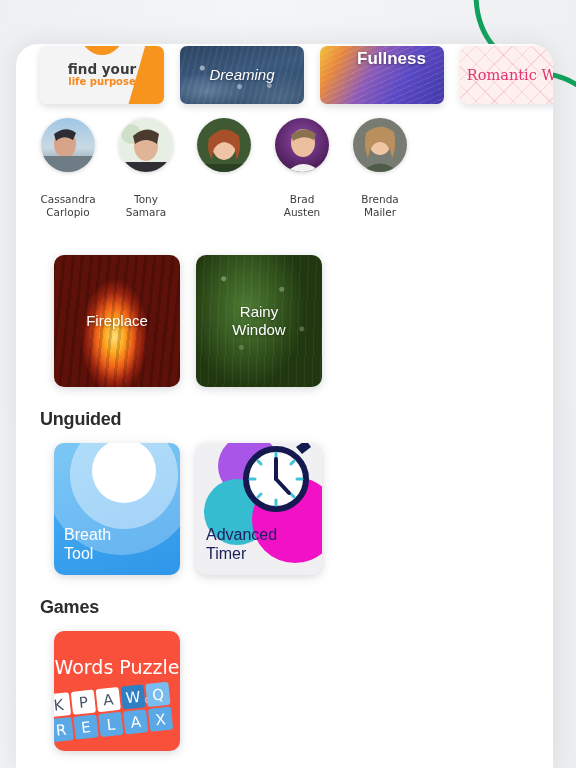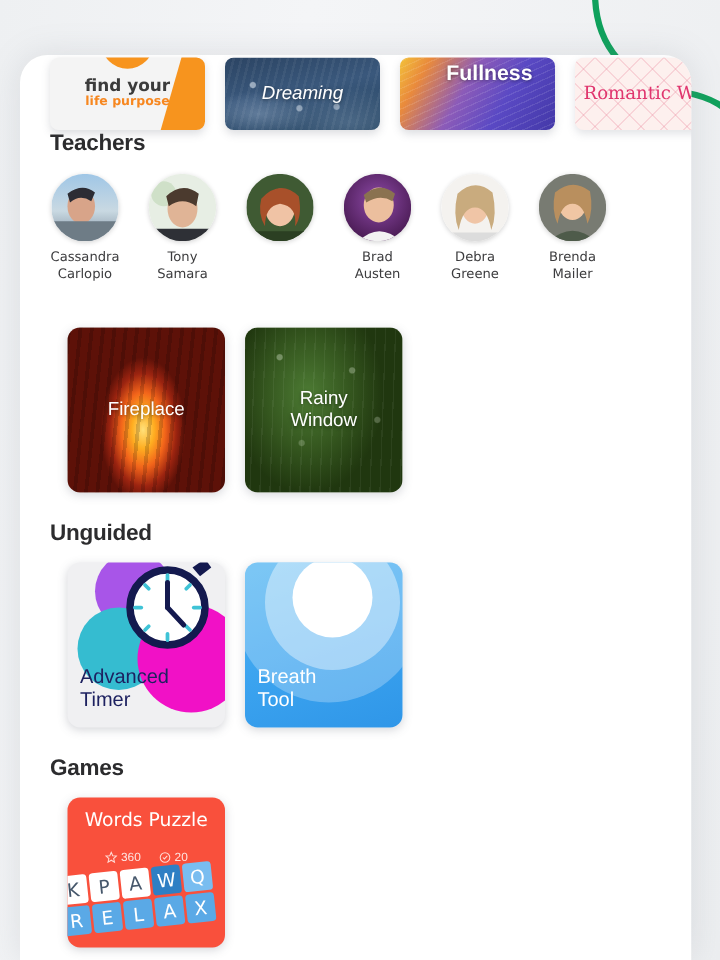--- a/index.html
+++ b/index.html
@@ -134,21 +134,21 @@
   .teachers-row {
     display:flex; padding: 14px 0 0 24px; gap: 22px;
   }
   .teacher { width:56px; flex:0 0 auto; text-align:center; }
   .avatar {
     width:54px; height:54px; border-radius:50%;
     margin:0 auto; overflow:hidden; position:relative;
     box-shadow: 0 1px 4px rgba(0,0,0,.18);
   }
   .tname {
-    margin-top:7px; font-size:10.5px; color:#3c3c3e; line-height:1.28;
+    margin-top:21px; font-size:10.5px; color:#3c3c3e; line-height:1.28;
     font-family:"DejaVu Sans", sans-serif;
   }
 
   
   .tile-row { display:flex; gap:16px; padding: 13px 0 0 38px; }
   .tile {
     width:126px; height:132px; border-radius:10px;
     position:relative; overflow:hidden;
     box-shadow: 0 2px 8px rgba(90,95,110,0.25);
     display:flex; align-items:center; justify-content:center;
@@ -208,21 +208,21 @@
   }
 
   
   .game-card{
     width:126px; height:120px; border-radius:10px;
     background:#f9503c; position:relative; overflow:hidden;
     box-shadow:0 2px 8px rgba(90,95,110,0.25);
     margin-left:38px; margin-top:13px;
   }
   .game-title{
-    text-align:center; color:#fff; font-size:15px; padding-top:9px;
+    text-align:center; color:#fff; font-size:19px; padding-top:25px;
     font-family:"DejaVu Sans", sans-serif;
   }
   .game-badges{
     display:flex; justify-content:center; gap:14px;
     margin-top:4px; color:rgba(255,255,255,.85); font-size:9.5px;
     align-items:center;
   }
   .badge{ display:flex; align-items:center; gap:3px;margin-top:12px; }
   .letters{
     position:absolute; left:-6px; top:56px; width:142px; transform:rotate(-6deg);
@@ -268,21 +268,20 @@
       </div>
 
       <div class="ccard c-romantic">
         <div class="ctitle">Romantic Walk</div>
       </div>
 
     </div>
 
     <div class="content">
 
-      <div class="section-title">Teachers</div>
       <div class="teachers-row">
 
         <div class="teacher">
           <div class="avatar">
             <svg width="54" height="54" viewBox="0 0 54 54">
                 <defs>
                   <linearGradient id="ga" x1="0" y1="0" x2="0" y2="1">
                     <stop offset="0" stop-color="#9fc6e6"></stop>
                     <stop offset=".55" stop-color="#c9d9e2"></stop>
                     <stop offset="1" stop-color="#7e8fa0"></stop>
@@ -341,34 +340,20 @@
                 <path d="M16 17 q13 -11 25 -1 l-2 6 q-10 -6 -21 1 z" fill="#8a7250"></path>
                 <path d="M12 54 q16 -16 34 0 z" fill="#f2f2f2"></path>
               </svg>
           </div>
           <div class="tname">
             <span>Brad</span><br>
             <span>Austen</span>
           </div>
         </div>
 
-        <div class="teacher">
-          <div class="avatar">
-            <svg width="54" height="54" viewBox="0 0 54 54">
-                <rect width="54" height="54" fill="#f4f2ef"></rect>
-                <ellipse cx="27" cy="26" rx="11" ry="14" fill="#f0c5a6"></ellipse>
-                <path d="M13 16 q14 -13 28 -1 q4 18 -1 30 q-3 -18 -13 -18 q-10 0 -13 18 q-5 -12 -1 -29 z" fill="#c9ab7e"></path>
-                <rect y="47" width="54" height="7" fill="#dcdcdc"></rect>
-              </svg>
-          </div>
-          <div class="tname">
-            <span>Debra</span><br>
-            <span>Greene</span>
-          </div>
-        </div>
 
 
         <div class="teacher">
           <div class="avatar">
             <svg width="54" height="54" viewBox="0 0 54 54">
                 <rect width="54" height="54" fill="#787b72"></rect>
                 <ellipse cx="27" cy="24" rx="11" ry="13" fill="#f0c6a4"></ellipse>
                 <path d="M13 15 q14 -12 28 -1 q3 16 -2 26 q-3 -16 -12 -16 q-9 0 -12 16 q-5 -11 -2 -25 z" fill="#b98f5e"></path>
                 <path d="M8 54 q19 -17 38 0 z" fill="#4e5b4a"></path>
               </svg>
@@ -392,20 +377,30 @@
             <span>Rainy</span><br>
             <span>Window</span>
           </div>
         </div>
       </div>
 
       <div class="sp-22"></div>
 
       <div class="section-title">Unguided</div>
       <div class="tile-row">
+
+        <div class="tile t-breath">
+          <span class="ring r1"></span>
+          <span class="ring r2"></span>
+          <span class="ring r3"></span>
+          <div class="tlabel">
+            <span>Breath</span><br>
+            <span>Tool</span>
+          </div>
+        </div>
 
         <div class="tile t-timer">
           <span class="blob b-purple"></span>
           <span class="blob b-teal"></span>
           <span class="blob b-magenta"></span>
           <span class="clockwrap">
             <svg width="80" height="80" viewBox="0 0 80 80">
               <path d="M60 10 l10 -7 l5 7 l-9 7 z" fill="#141a4f"></path>
               <circle cx="40" cy="42" r="30" fill="#ffffff" stroke="#141a4f" stroke-width="6"></circle>
               <g stroke="#3fc3d6" stroke-width="3" stroke-linecap="round">
@@ -421,30 +416,20 @@
               <line x1="40" y1="42" x2="40" y2="22" stroke="#141a4f" stroke-width="4" stroke-linecap="round"></line>
               <line x1="40" y1="42" x2="53" y2="56" stroke="#141a4f" stroke-width="4" stroke-linecap="round"></line>
             </svg>
           </span>
           <div class="tlabel">
             <span>Advanced</span><br>
             <span>Timer</span>
           </div>
         </div>
 
-        <div class="tile t-breath">
-          <span class="ring r1"></span>
-          <span class="ring r2"></span>
-          <span class="ring r3"></span>
-          <div class="tlabel">
-            <span>Breath</span><br>
-            <span>Tool</span>
-          </div>
-        </div>
-
       </div>
 
       <div class="sp-22"></div>
 
       <div class="section-title">Games</div>
       <div class="game-card">
         <div class="game-title">Words Puzzle</div>
         <div class="game-badges">
           <span class="badge">
             <svg width="10" height="10" viewBox="0 0 12 12">

